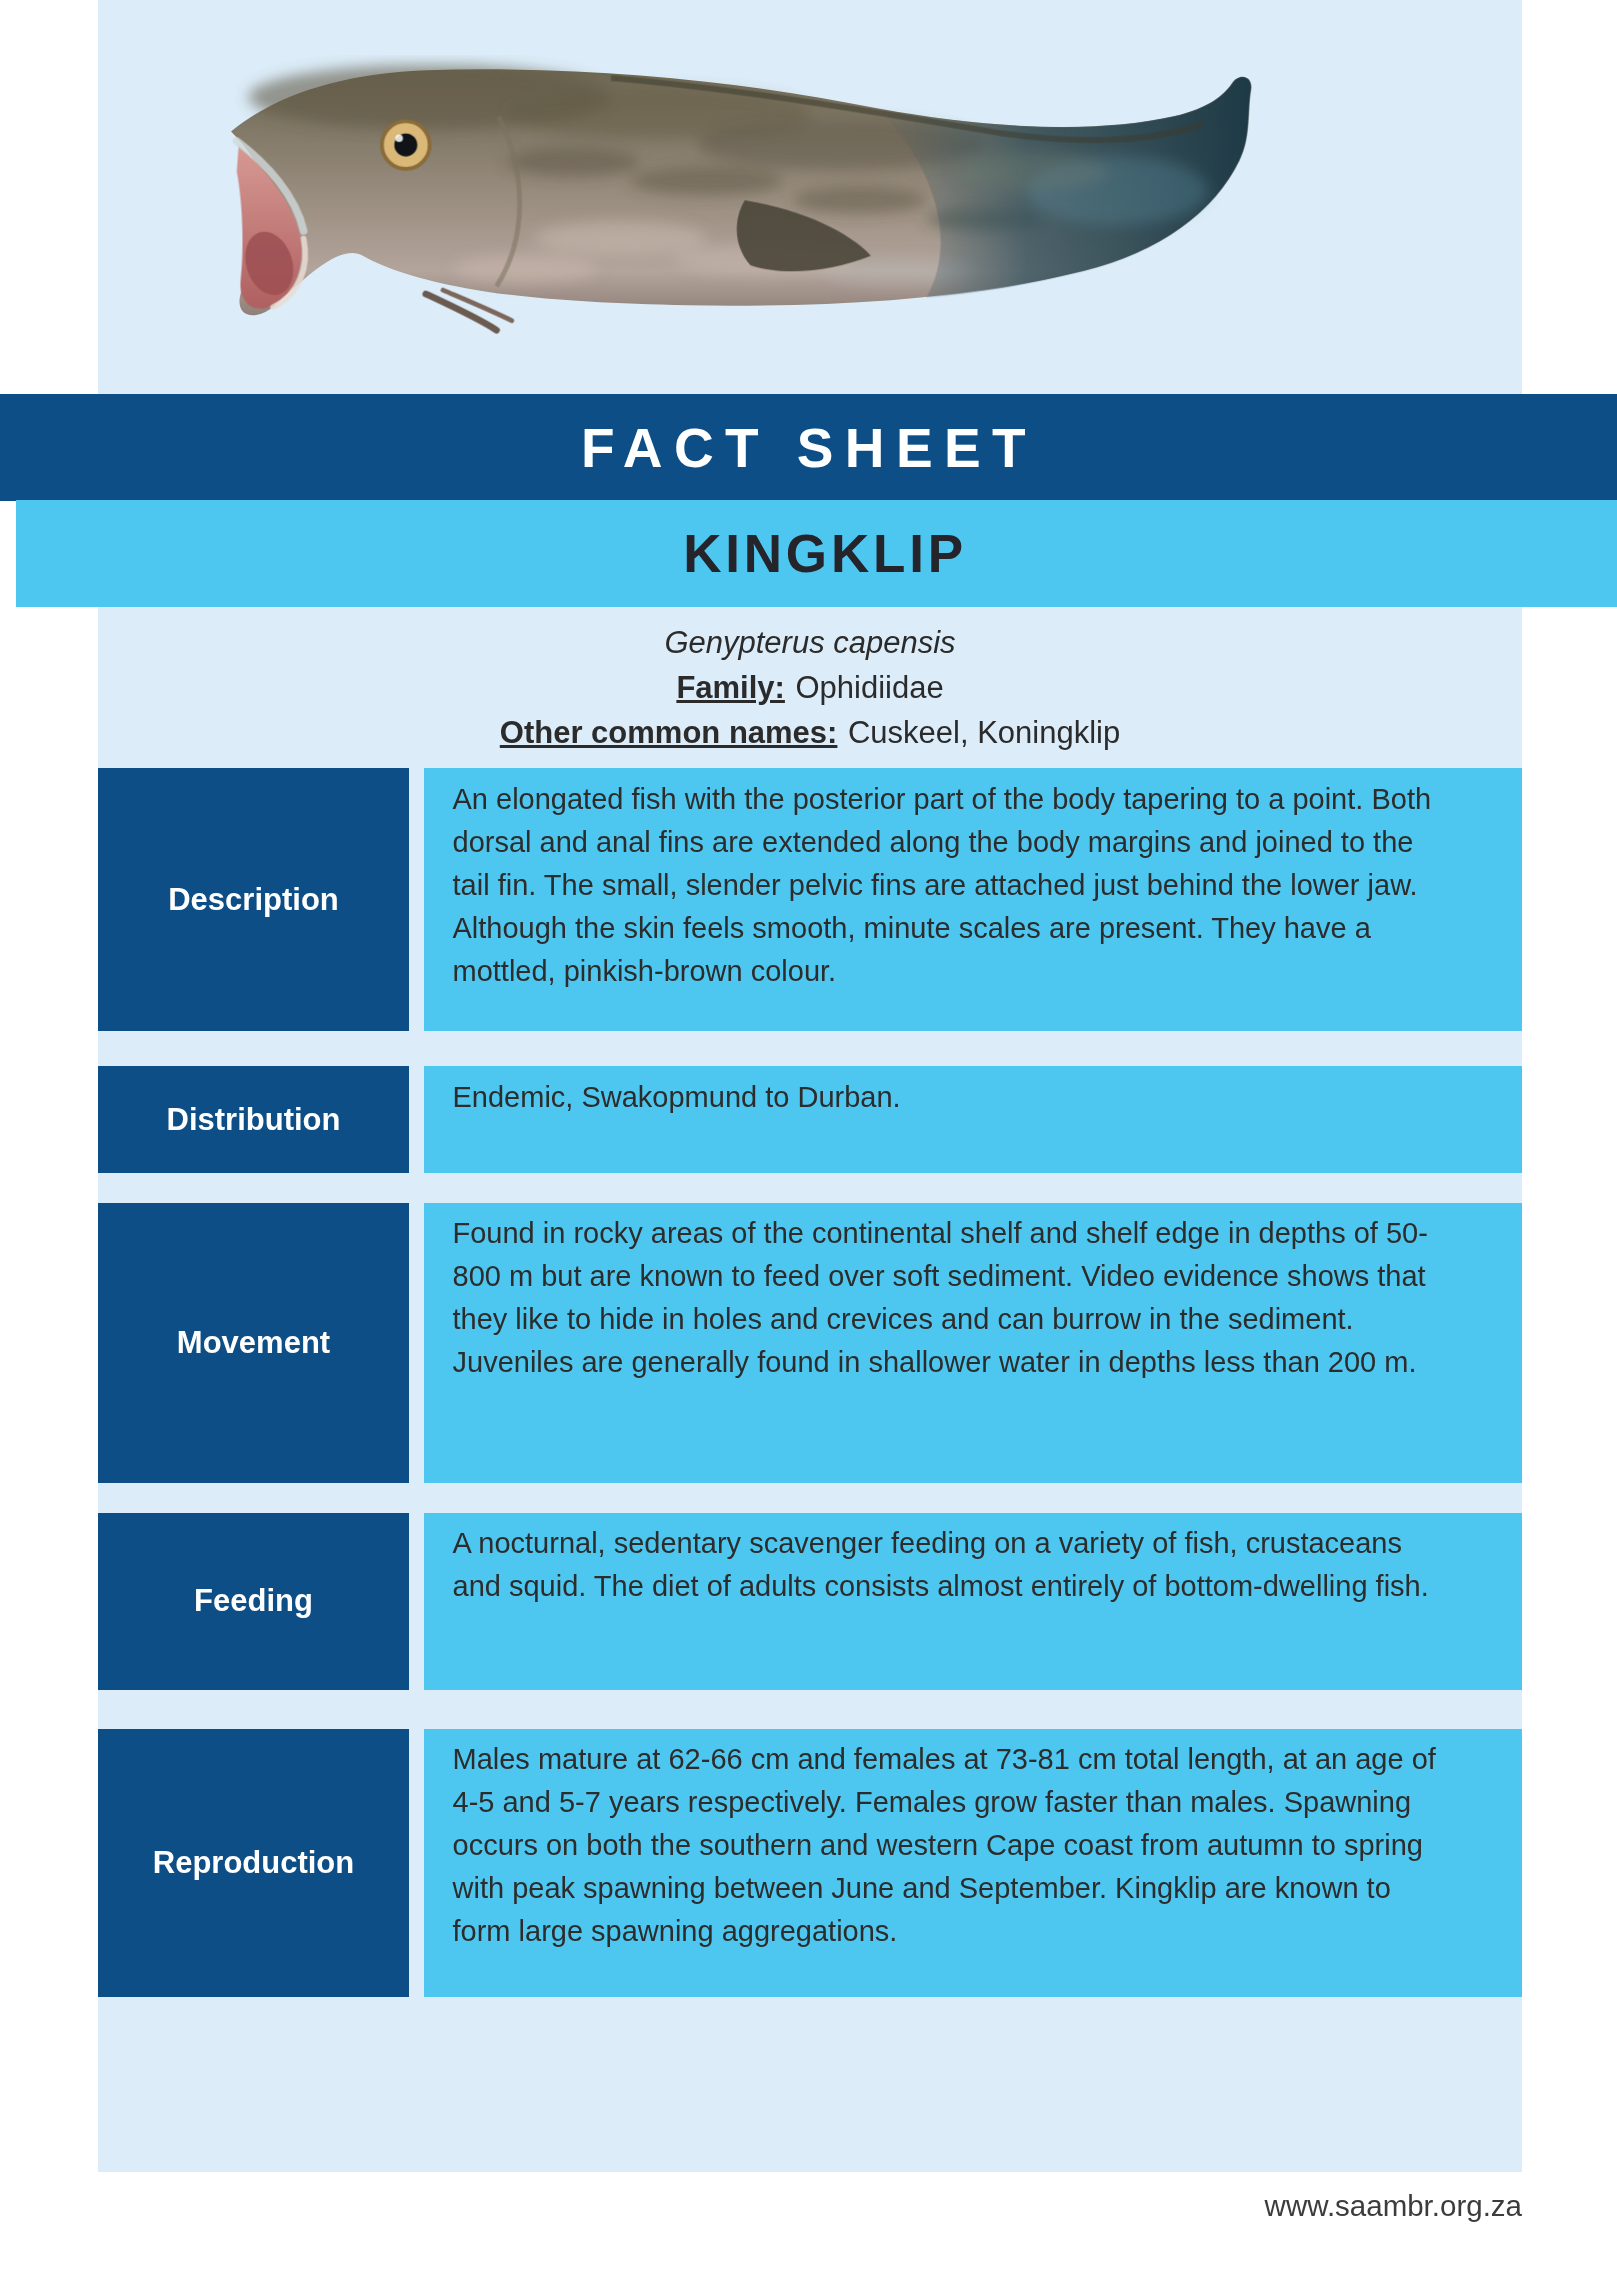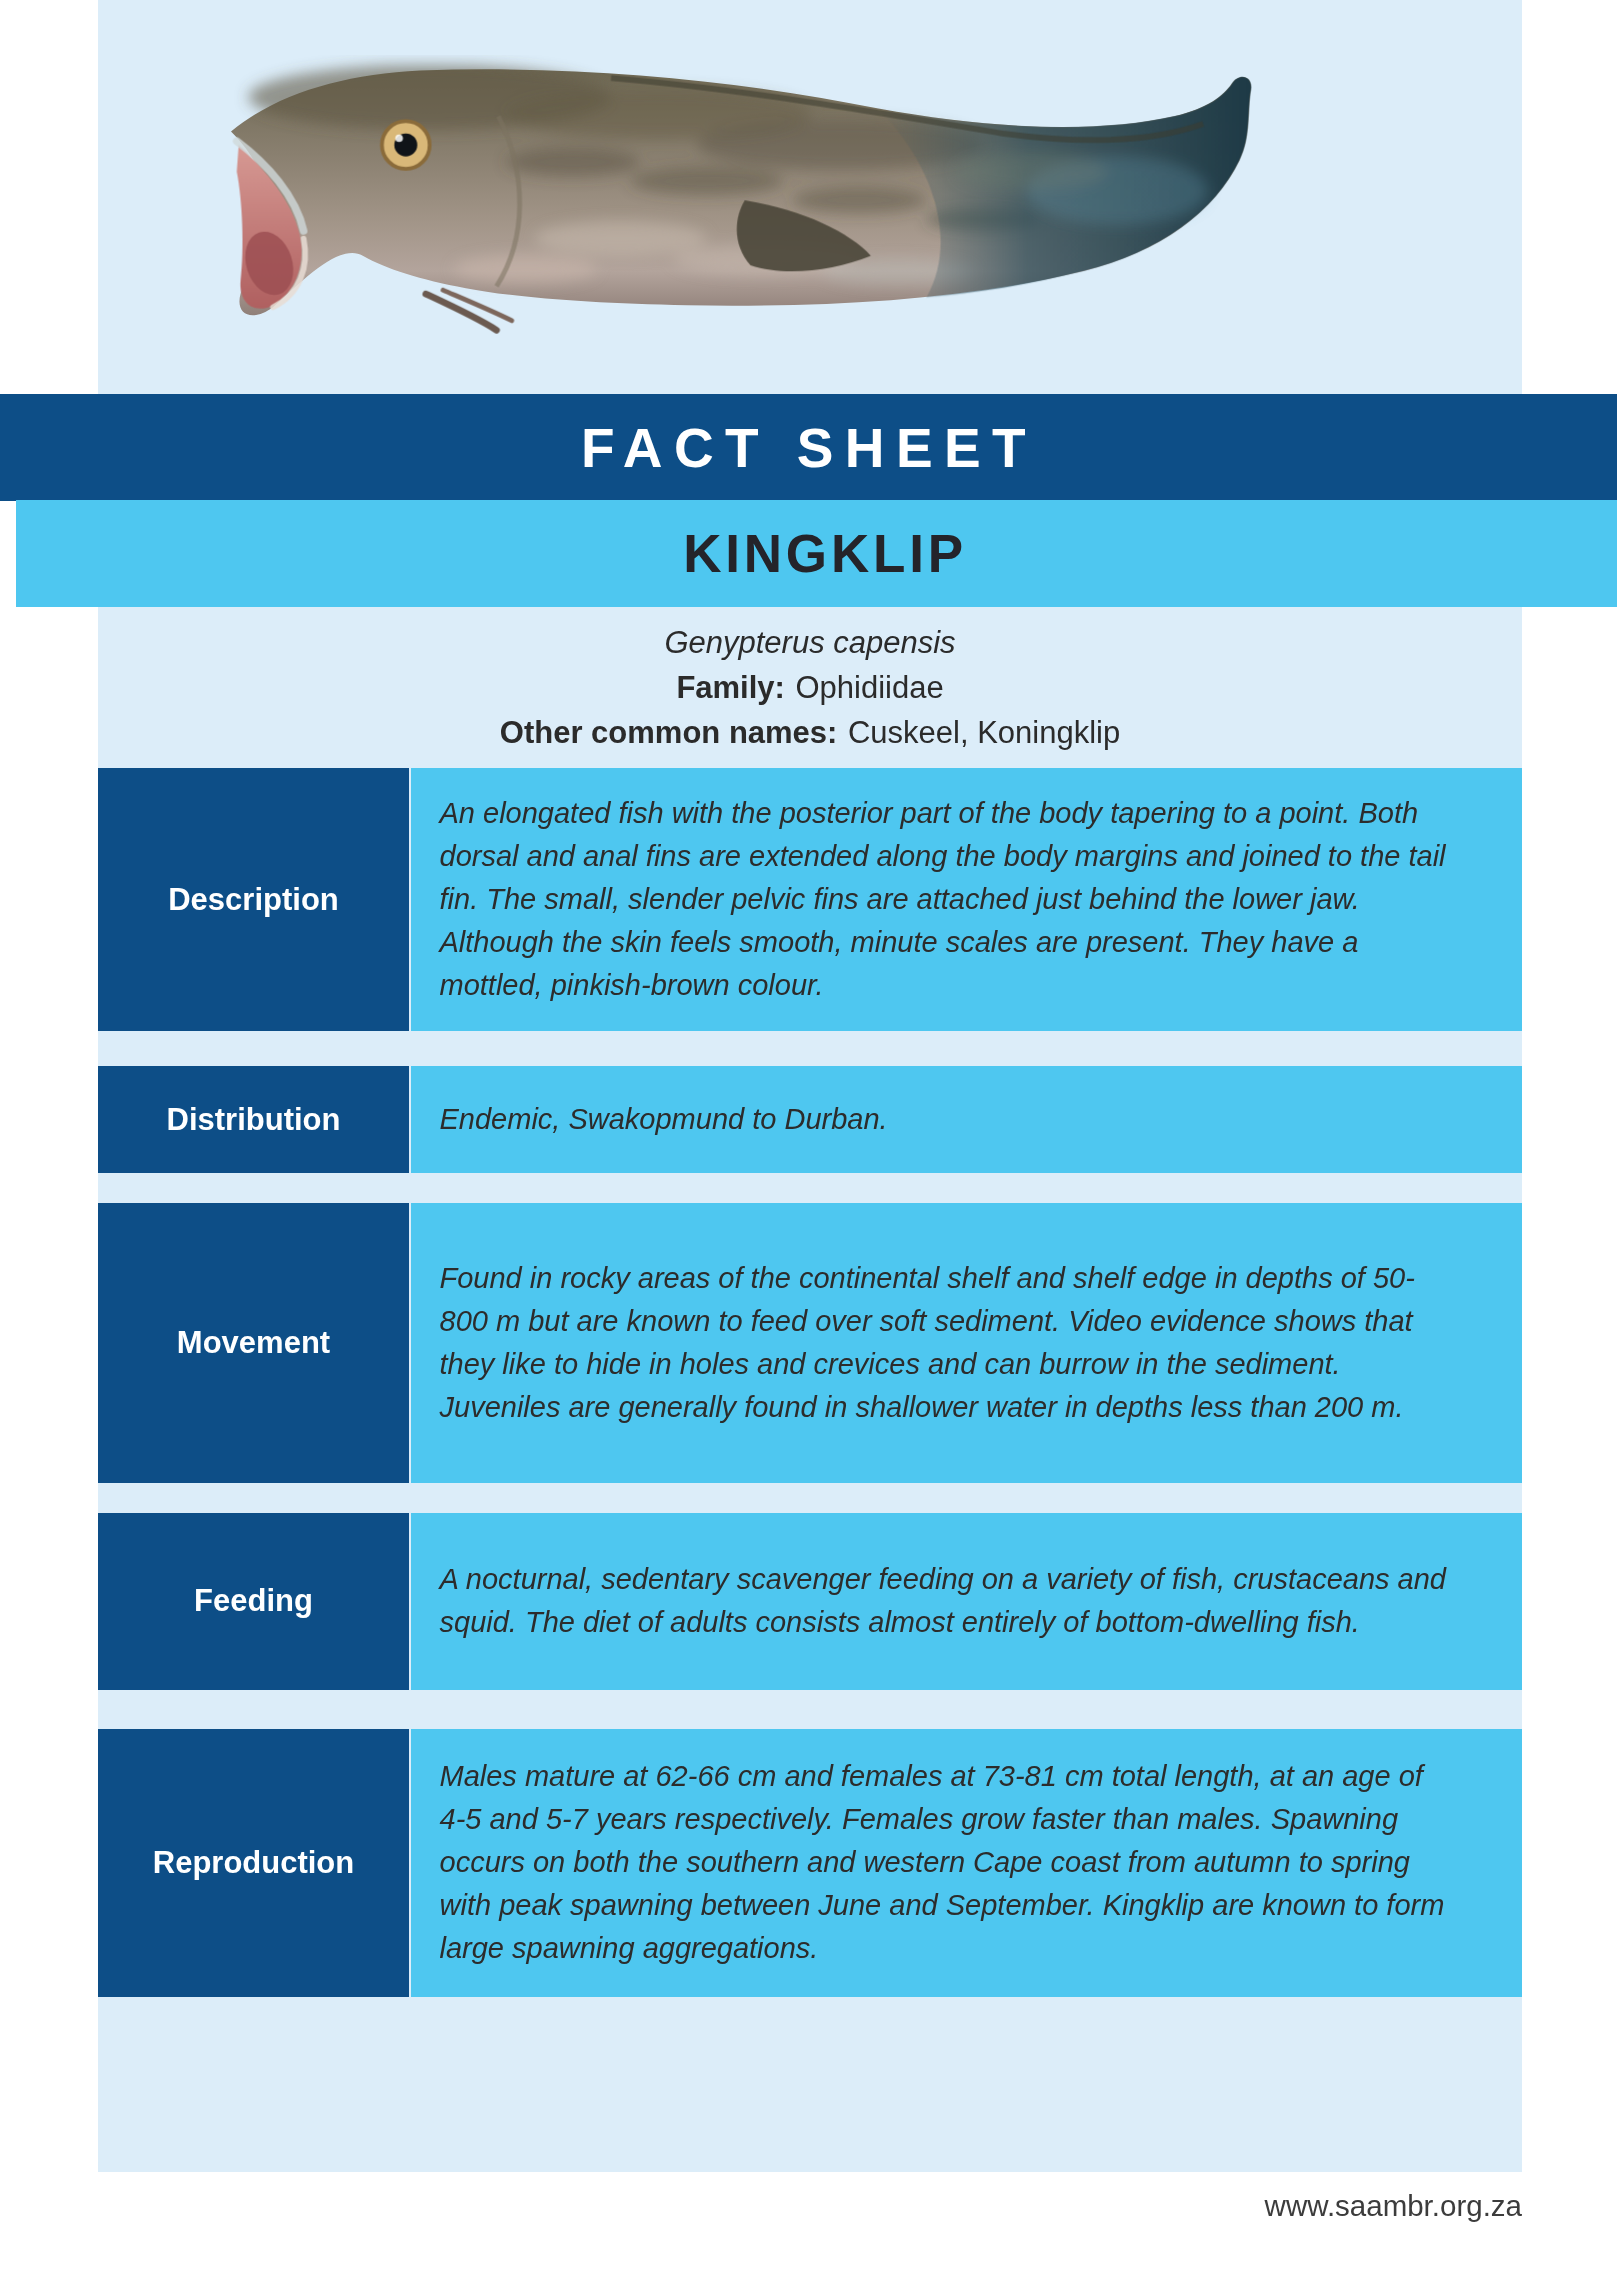--- a/index.html
+++ b/index.html
@@ -35,32 +35,31 @@
   }
   .sheet{
     position:absolute;left:98px;top:607px;width:1424px;height:1565px;
     background:var(--light-blue);
   }
   .species{
     height:161px;display:flex;flex-direction:column;justify-content:center;
     align-items:center;text-align:center;color:#2b2b2b;font-size:31px;line-height:45px;
   }
   .species .sci{font-style:italic;}
-  .species .lbl{font-weight:bold;margin-right:10.5px;}
+  .species .lbl{font-weight:bold;margin-right:10.5px;text-decoration:underline;}
   .row{display:flex;width:100%;}
   .row .label{
     width:311px;flex:none;background:var(--dark-blue);color:#ffffff;
     font-weight:bold;font-size:31px;display:flex;align-items:center;justify-content:center;
     text-align:center;
   }
   .row .content{
-    flex:1;margin-left:2px;background:var(--cyan);color:var(--text-dark);
-    font-size:29px;line-height:43px;display:flex;align-items:center;
+    flex:1;margin-left:15px;background:var(--cyan);color:var(--text-dark);
+    font-size:29px;line-height:43px;display:flex;align-items:flex-start;
     padding:9.5px 67px 9.5px 28.5px;
-    font-style:italic;
   }
   .row-description{height:263px;}
   .row-distribution{height:107px;margin-top:35px;}
   .row-habitat{height:280px;margin-top:29.5px;}
   .row-feeding{height:177px;margin-top:30px;}
   .row-movement{height:140px;margin-top:36px;}
   .row-reproduction{height:268px;margin-top:39px;}
   .footer{
     position:absolute;top:2189px;right:96px;font-size:29.5px;color:#3c3c3c;
     text-decoration:none;

